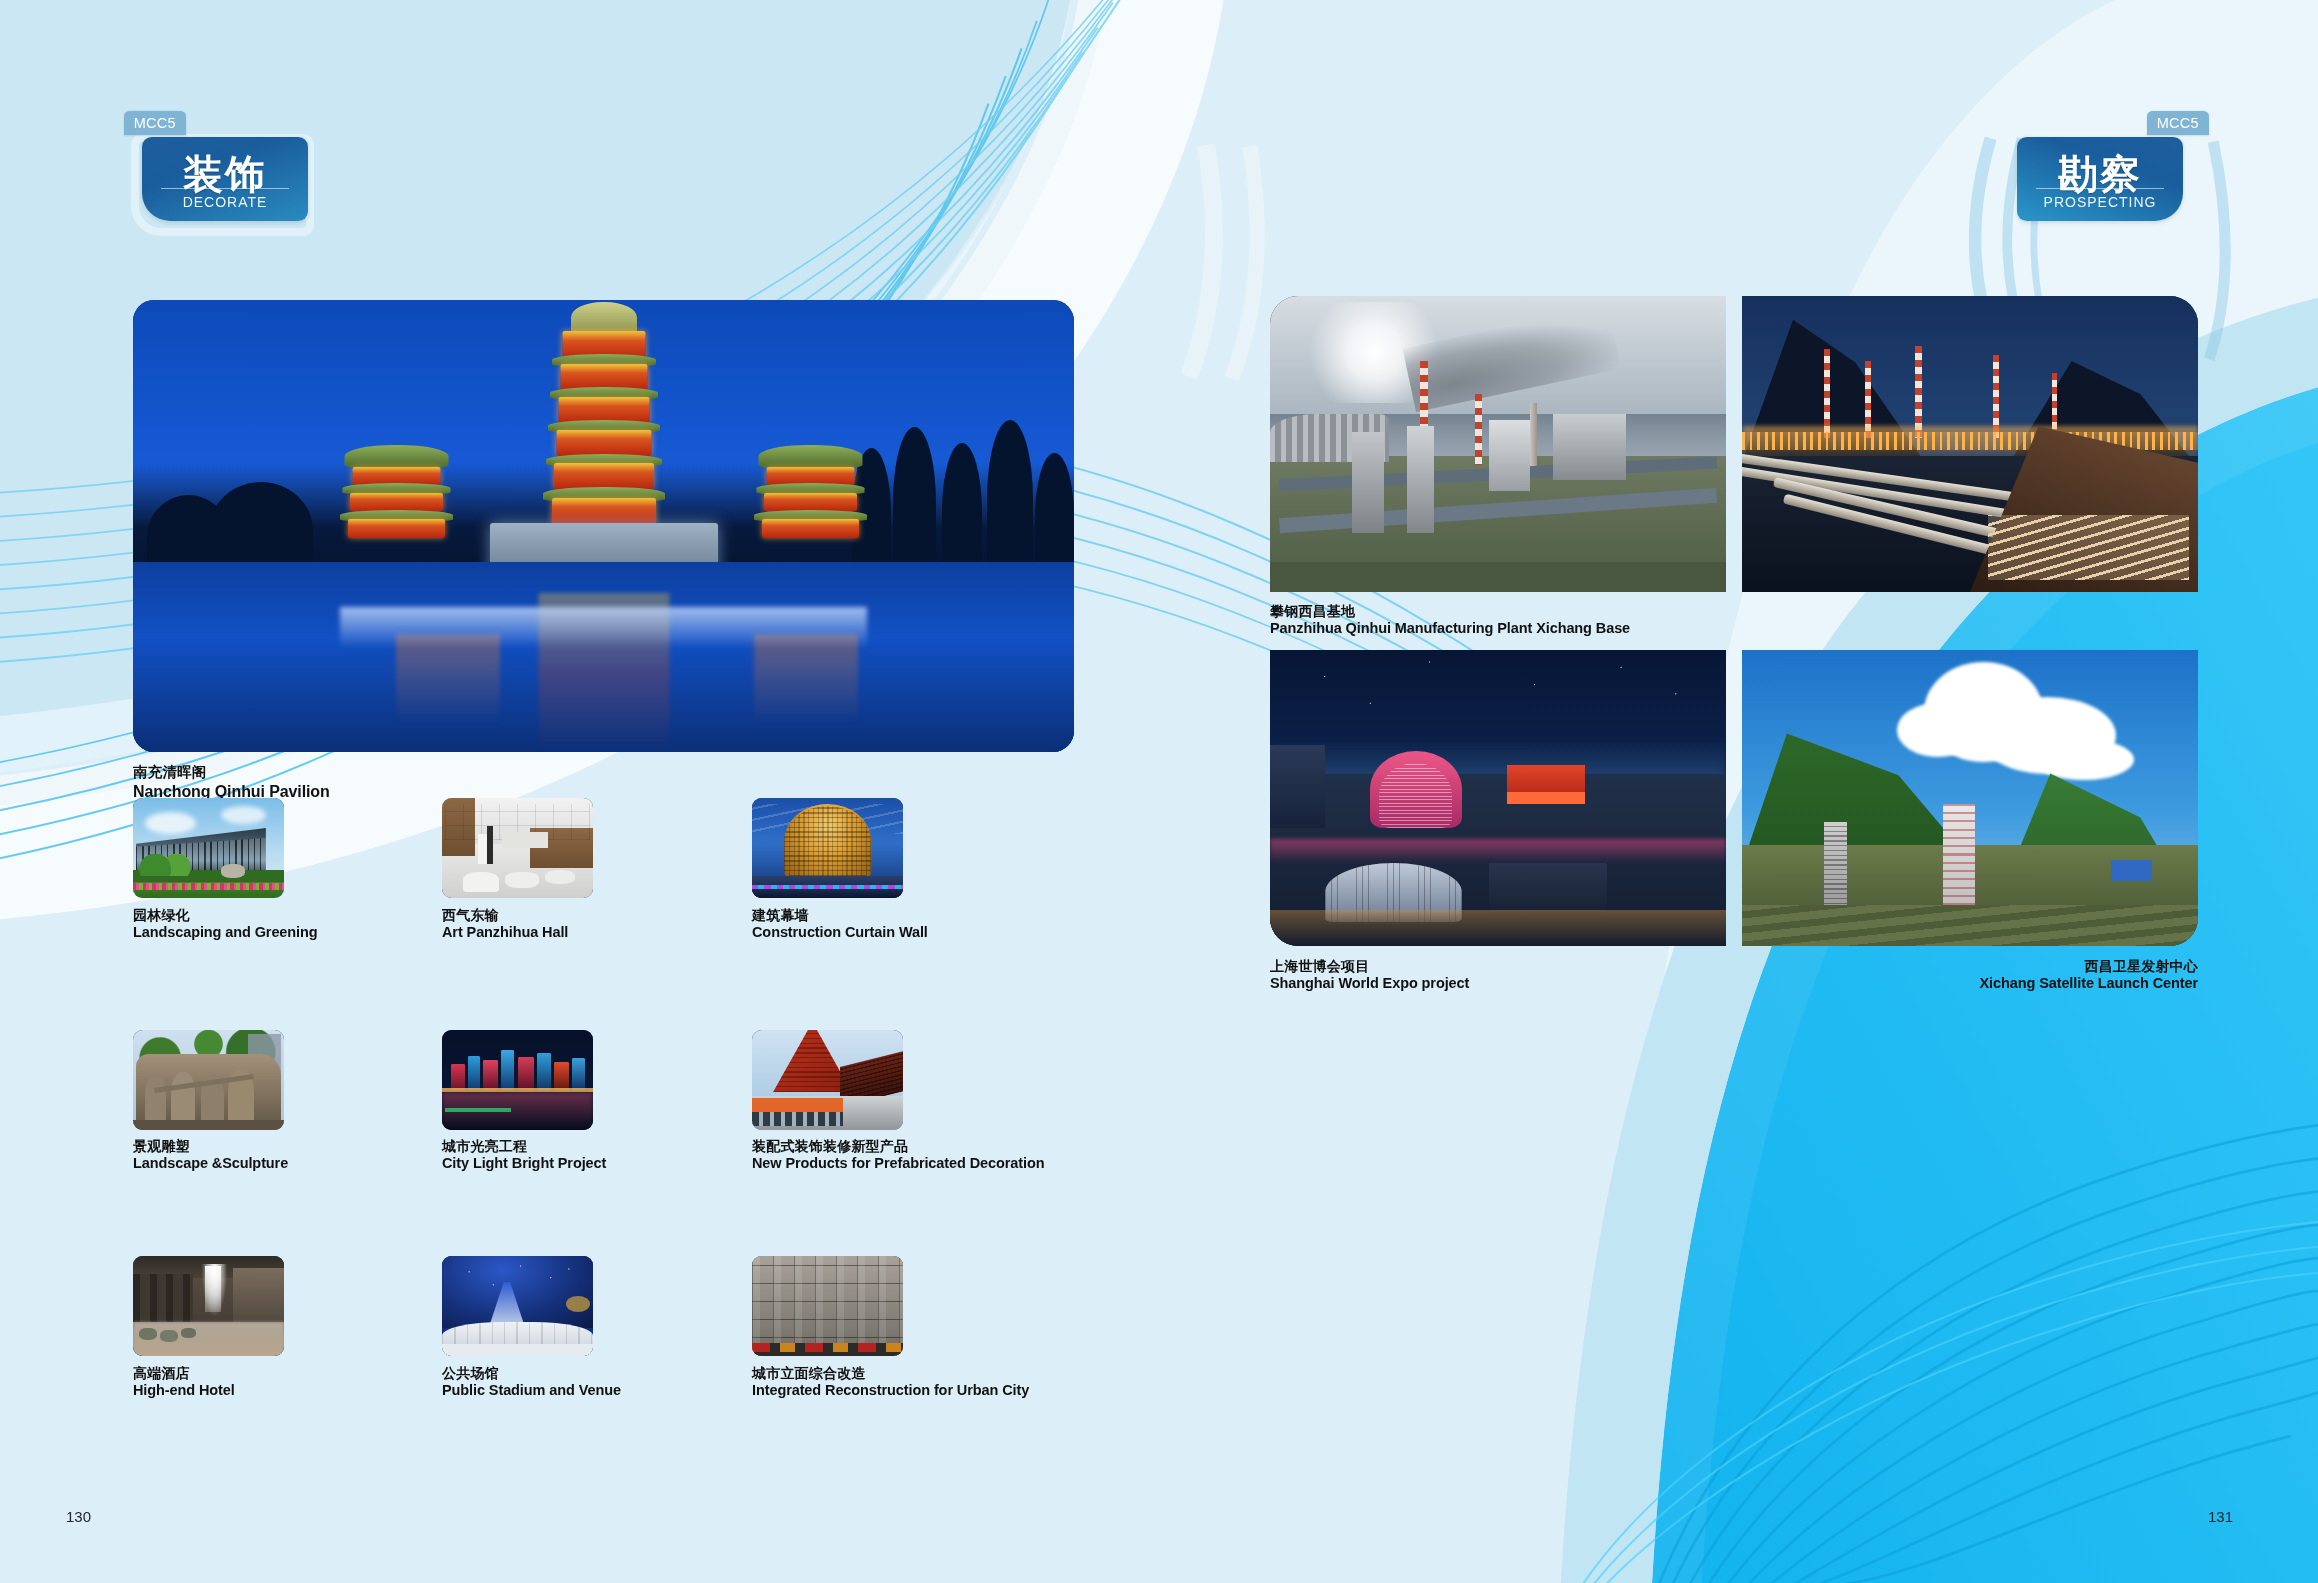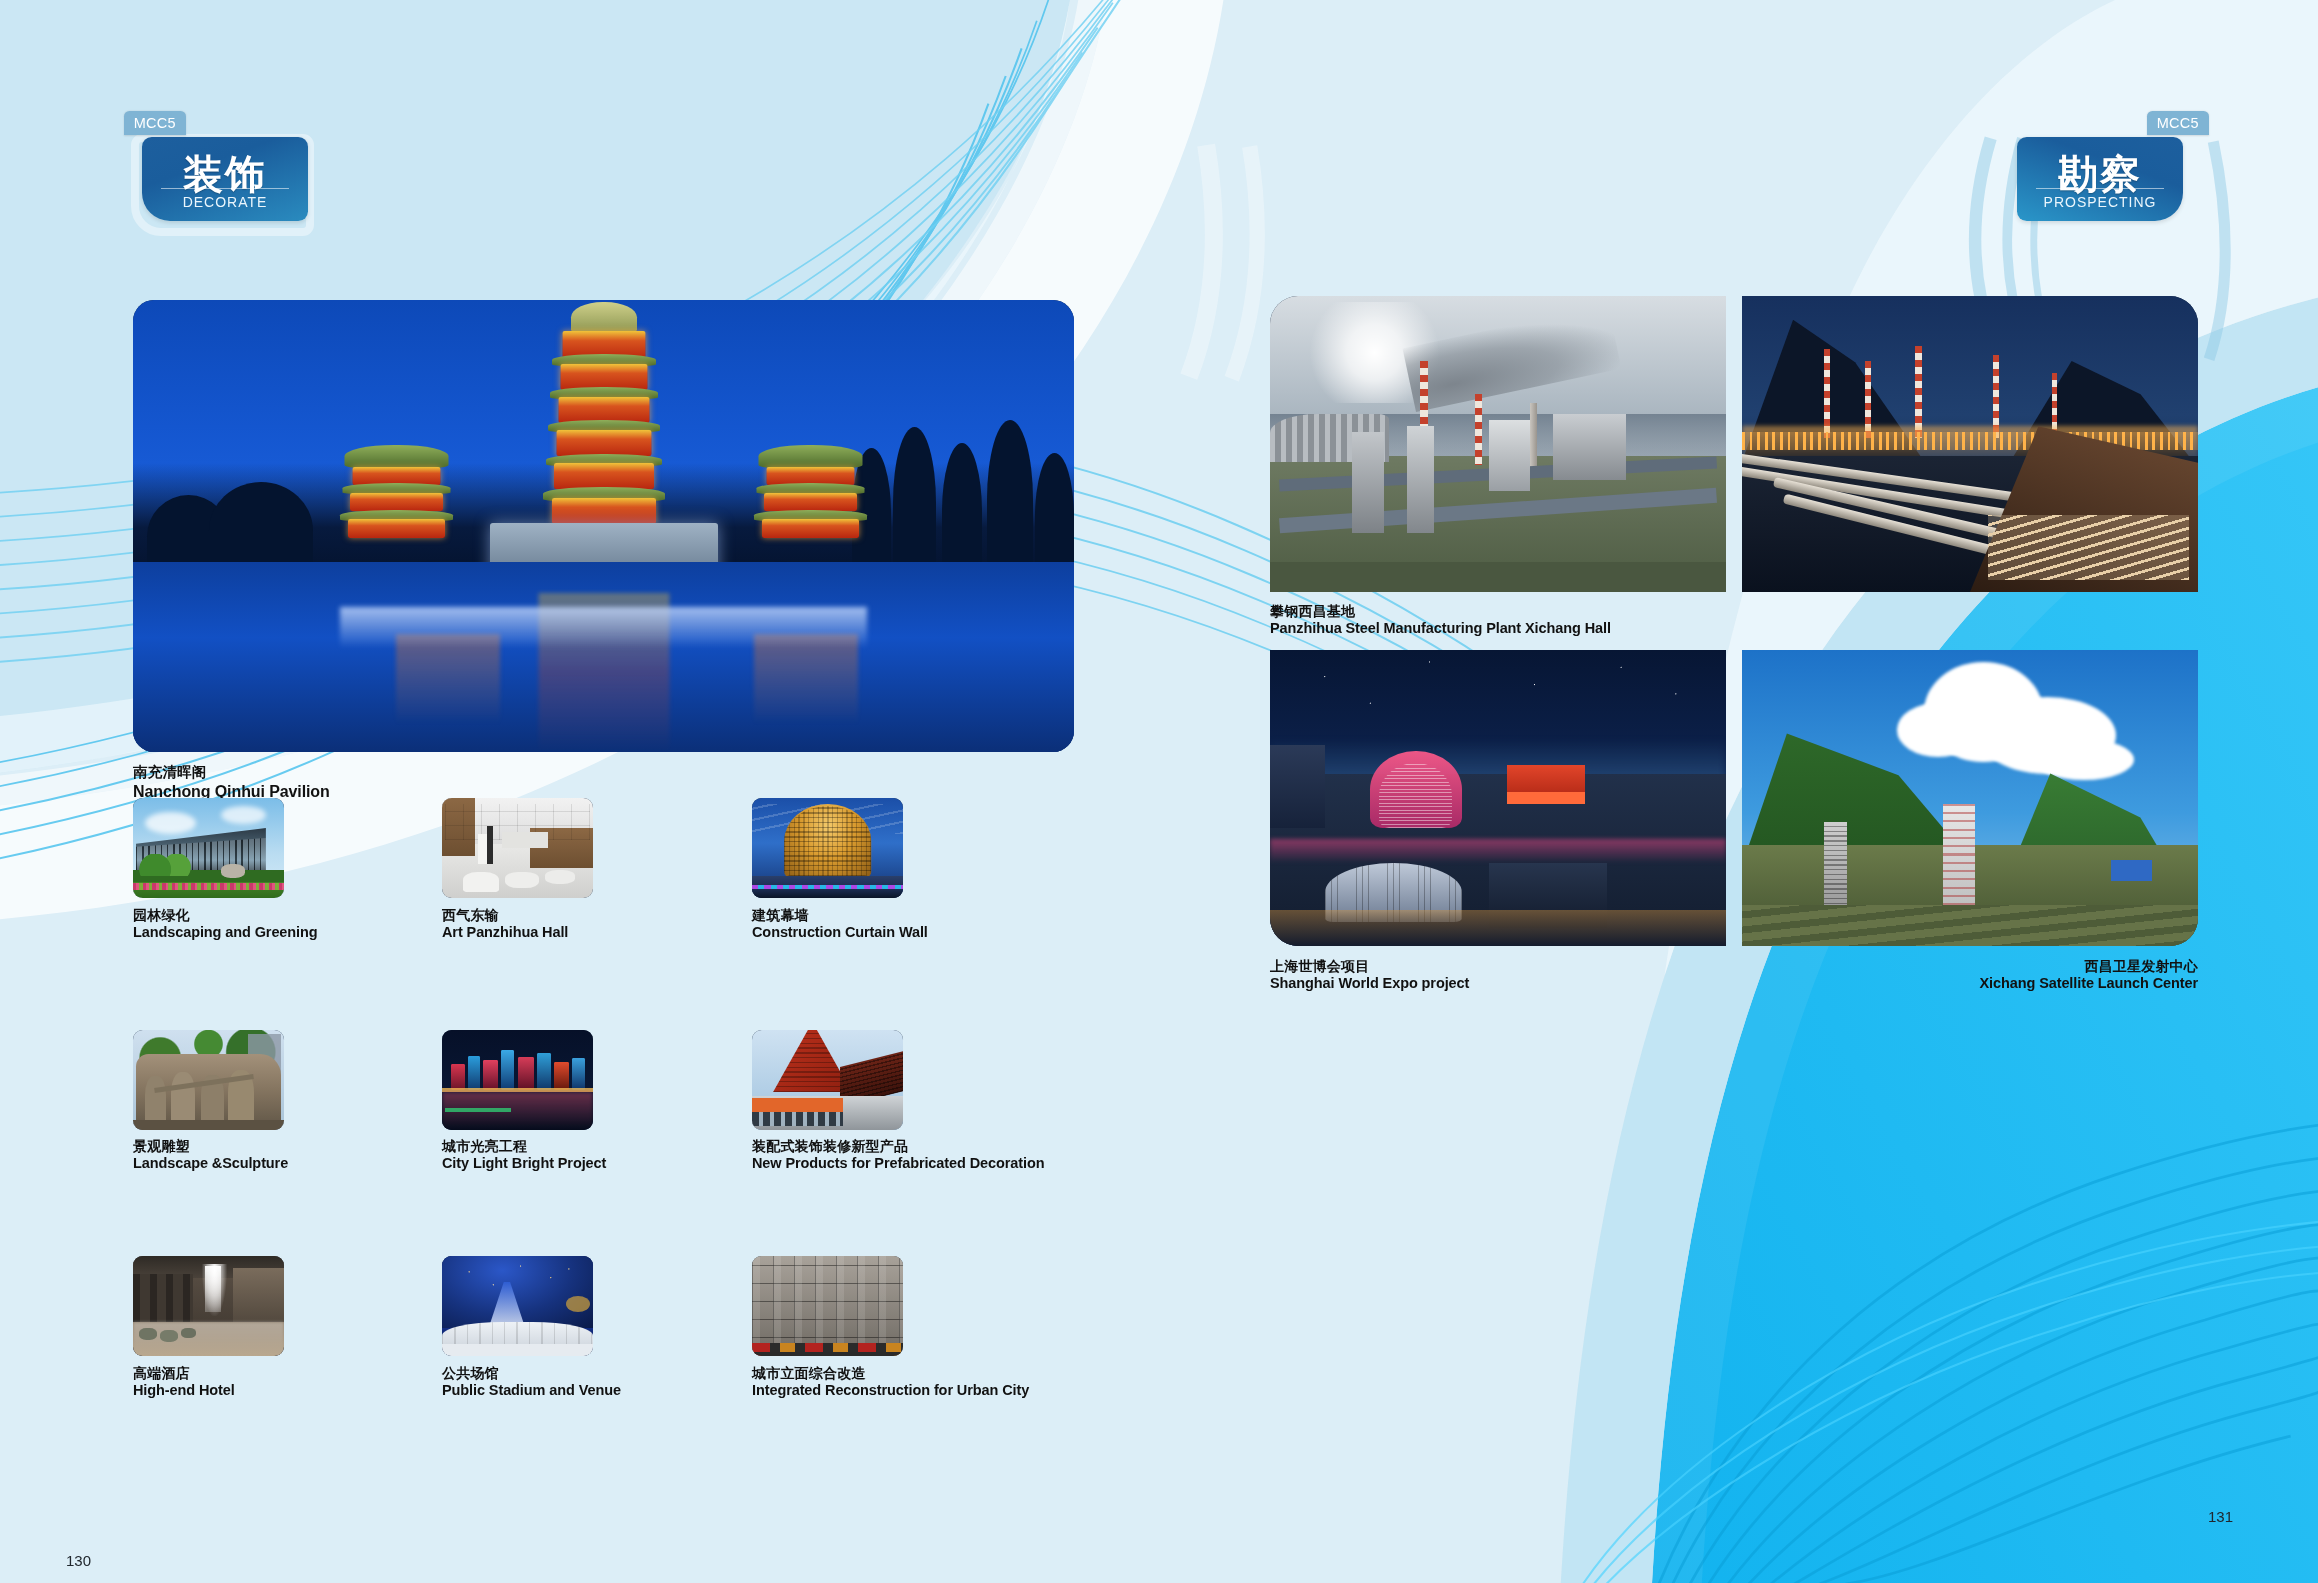--- a/index.html
+++ b/index.html
@@ -604,21 +604,21 @@
     <div class="pipe" style="left:6%;top:76%;width:86%;height:3.4%;transform:rotate(13deg);"></div>
     <div class="pipe" style="left:8%;top:83%;width:88%;height:3.4%;transform:rotate(14deg);"></div>
     <div style="position:absolute;right:0;bottom:0;width:50%;height:56%;
          background:linear-gradient(200deg,#6e4b33,#2c1c12);clip-path:polygon(30% 0,100% 22%,100% 100%,0 100%);"></div>
     <div style="position:absolute;right:2%;bottom:4%;width:44%;height:22%;
          background:repeating-linear-gradient(-16deg,#e8cfa8 0 2.8px,rgba(232,207,168,.25) 2.8px 9.7px);filter:blur(0.3px);"></div>
   </div>
 
   <div class="cap" style="left:1270px;top:603px;">
     <div class="cn">攀钢西昌基地</div>
-    <div class="en">Panzhihua Steel Manufacturing Plant Xichang Hall</div>
+    <div class="en">Panzhihua Qinhui Manufacturing Plant Xichang Base</div>
   </div>
 
   <div class="photo" style="left:1270px;top:650px;width:456px;height:296px;border-radius:0 0 0 28px;">
     <div class="expo-sky"></div>
     <div class="stars"></div>
     <div style="position:absolute;left:0;right:0;top:30%;height:22%;
          background:linear-gradient(180deg,rgba(80,160,220,0),rgba(110,190,240,.35));filter:blur(4.1px);"></div>
     <div class="expo-ground"></div>
     <div style="position:absolute;left:0;width:12%;top:32%;height:28%;background:linear-gradient(180deg,#2b3a58,#16223a);"></div>
     <div class="expo-red"></div>
@@ -661,17 +661,17 @@
 
   <div class="cap" style="left:1270px;top:958px;">
     <div class="cn">上海世博会项目</div>
     <div class="en">Shanghai World Expo project</div>
   </div>
   <div class="cap right-align" style="left:1742px;top:958px;width:456px;">
     <div class="cn">西昌卫星发射中心</div>
     <div class="en">Xichang Satellite Launch Center</div>
   </div>
 
-  <div class="folio" style="left:66px;top:1508px;margin-top:44px;">130</div>
+  <div class="folio" style="left:66px;top:1508px;">130</div>
   <div class="folio" style="left:2208px;top:1508px;">131</div>
 
 </div>
 
 
 </body></html>

